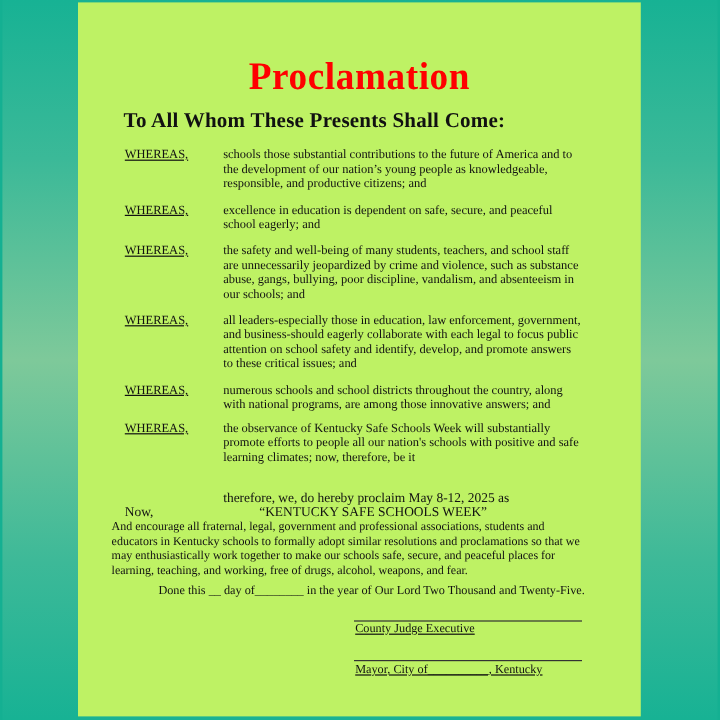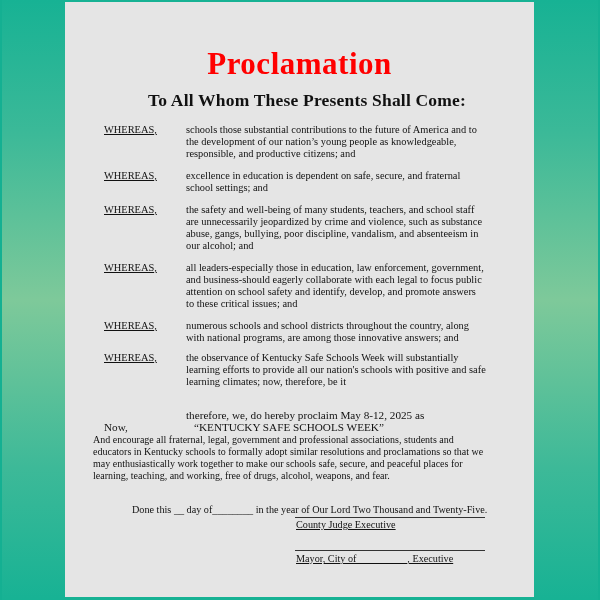--- a/index.html
+++ b/index.html
@@ -6,93 +6,93 @@
   body {
     width: 600px; height: 600px; position: relative; overflow: hidden;
     background: linear-gradient(to bottom, #17b294 0%, #3bb998 22%, #7ec99a 50%, #3db998 78%, #17b294 100%);
     font-family: "Liberation Serif", serif;
     color: #111;
   }
   .edge-l, .edge-r { position: absolute; top: 0; width: 2px; height: 600px; background: #14b092; }
   .edge-l { left: 0; } .edge-r { right: 0; }
   .page {
     position: absolute; left: 65px; top: 2px; width: 469px; height: 595px;
-    background: #e5e5e5;
+    background: #bef264;
   }
   .title {
     position: absolute; left: 0; width: 100%; top: 44px; text-align: center;
     font-family: "Liberation Serif", serif; font-weight: bold; font-size: 31px;
     color: #ff0000; letter-spacing: 0.5px;
     transform: scaleY(1.05);
   }
   .subheading {
     position: absolute; left: 38px; top: 88px;
     font-family: "Liberation Serif", serif; font-weight: bold; font-size: 17.5px;
-    color: #111; letter-spacing: 0.2px; margin-left: 45px;
+    color: #111; letter-spacing: 0.2px;
   }
   .clause { position: absolute; left: 0; width: 100%; font-size: 10.4px; line-height: 12px; }
   .clause .lbl { position: absolute; left: 39px; top: 0; text-decoration: underline; }
   .clause .txt { position: absolute; left: 121px; top: 0; width: 300px; }
   .now-row { position: absolute; left: 0; top: 407px; width: 100%; font-size: 11.2px; line-height: 12px; }
   .now-row .lbl { position: absolute; left: 39px; top: 12px; }
   .now-row .txt { position: absolute; left: 121px; top: 0; white-space: nowrap; }
   .kssw { position: absolute; left: 0; width: 100%; top: 419px; text-align: left; font-size: 11.2px; }
-  .kssw span { position: absolute; left: 129px; white-space: nowrap; text-align: center; }
+  .kssw span { position: absolute; left: 151px; white-space: nowrap; text-align: center; }
   .encourage {
     position: absolute; left: 28px; top: 432px; width: 395px;
     font-size: 10px; line-height: 12px;
   }
-  .done { position: absolute; left: 67px; top: 485px; font-size: 10.2px; white-space: nowrap; margin-top: 17px; }
+  .done { position: absolute; left: 67px; top: 485px; font-size: 10.2px; white-space: nowrap; }
   .sig-line { position: absolute; left: 230px; width: 190px; height: 0; border-top: 1.6px solid #333; }
   .sig-label { position: absolute; left: 231px; font-size: 10.2px; white-space: nowrap; text-decoration: underline; }
 </style>
 </head>
 <body>
 
 <div class="edge-l"></div>
 <div class="edge-r"></div>
 
 <div class="page">
   <div class="title">Proclamation</div>
   <div class="subheading">To All Whom These Presents Shall Come:</div>
 
   <div class="clause" style="top:122px;">
     <span class="lbl">WHEREAS,</span>
     <span class="txt">schools those substantial contributions to the future of America and to the development of our nation’s young people as knowledgeable, responsible, and productive citizens; and</span>
   </div>
   <div class="clause" style="top:168px;">
     <span class="lbl">WHEREAS,</span>
-    <span class="txt">excellence in education is dependent on safe, secure, and fraternal school settings; and</span>
+    <span class="txt">excellence in education is dependent on safe, secure, and peaceful school eagerly; and</span>
   </div>
   <div class="clause" style="top:202px;">
     <span class="lbl">WHEREAS,</span>
-    <span class="txt">the safety and well-being of many students, teachers, and school staff are unnecessarily jeopardized by crime and violence, such as substance abuse, gangs, bullying, poor discipline, vandalism, and absenteeism in our alcohol; and</span>
+    <span class="txt">the safety and well-being of many students, teachers, and school staff are unnecessarily jeopardized by crime and violence, such as substance abuse, gangs, bullying, poor discipline, vandalism, and absenteeism in our schools; and</span>
   </div>
   <div class="clause" style="top:260px;">
     <span class="lbl">WHEREAS,</span>
     <span class="txt">all leaders-especially those in education, law enforcement, government, and business-should eagerly collaborate with each legal to focus public attention on school safety and identify, develop, and promote answers to these critical issues; and</span>
   </div>
   <div class="clause" style="top:318px;">
     <span class="lbl">WHEREAS,</span>
     <span class="txt">numerous schools and school districts throughout the country, along with national programs, are among those innovative answers; and</span>
   </div>
   <div class="clause" style="top:350px;">
     <span class="lbl">WHEREAS,</span>
-    <span class="txt">the observance of Kentucky Safe Schools Week will substantially learning efforts to provide all our nation's schools with positive and safe learning climates; now, therefore, be it</span>
+    <span class="txt">the observance of Kentucky Safe Schools Week will substantially promote efforts to people all our nation's schools with positive and safe learning climates; now, therefore, be it</span>
   </div>
 
   <div class="now-row">
     <span class="lbl">Now,</span>
     <span class="txt">therefore, we, do hereby proclaim May 8-12, 2025 as</span>
   </div>
   <div class="kssw">
     <span>“KENTUCKY SAFE SCHOOLS WEEK”</span>
   </div>
   <div class="encourage">And encourage all fraternal, legal, government and professional associations, students and educators in Kentucky schools to formally adopt similar resolutions and proclamations so that we may enthusiastically work together to make our schools safe, secure, and peaceful places for learning, teaching, and working, free of drugs, alcohol, weapons, and fear.</div>
 
   <div class="done">Done this __  day of________ in the year of Our Lord Two Thousand and Twenty-Five.</div>
 
   <div class="sig-line" style="top:515px;"></div>
   <div class="sig-label" style="top:517px;">County Judge Executive</div>
 
   <div class="sig-line" style="top:548px;"></div>
-  <div class="sig-label" style="top:551px;">Mayor, City of__________, Executive</div>
+  <div class="sig-label" style="top:551px;">Mayor, City of__________, Kentucky</div>
 </div>
 
 </body></html>

